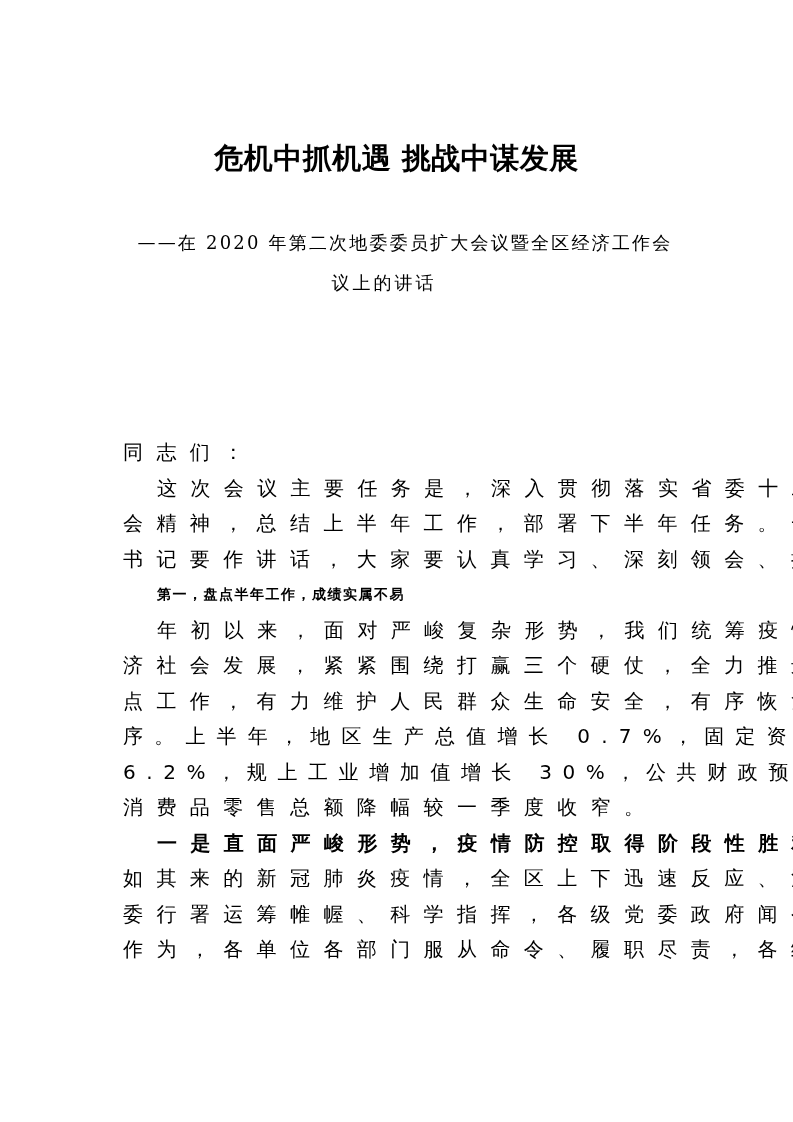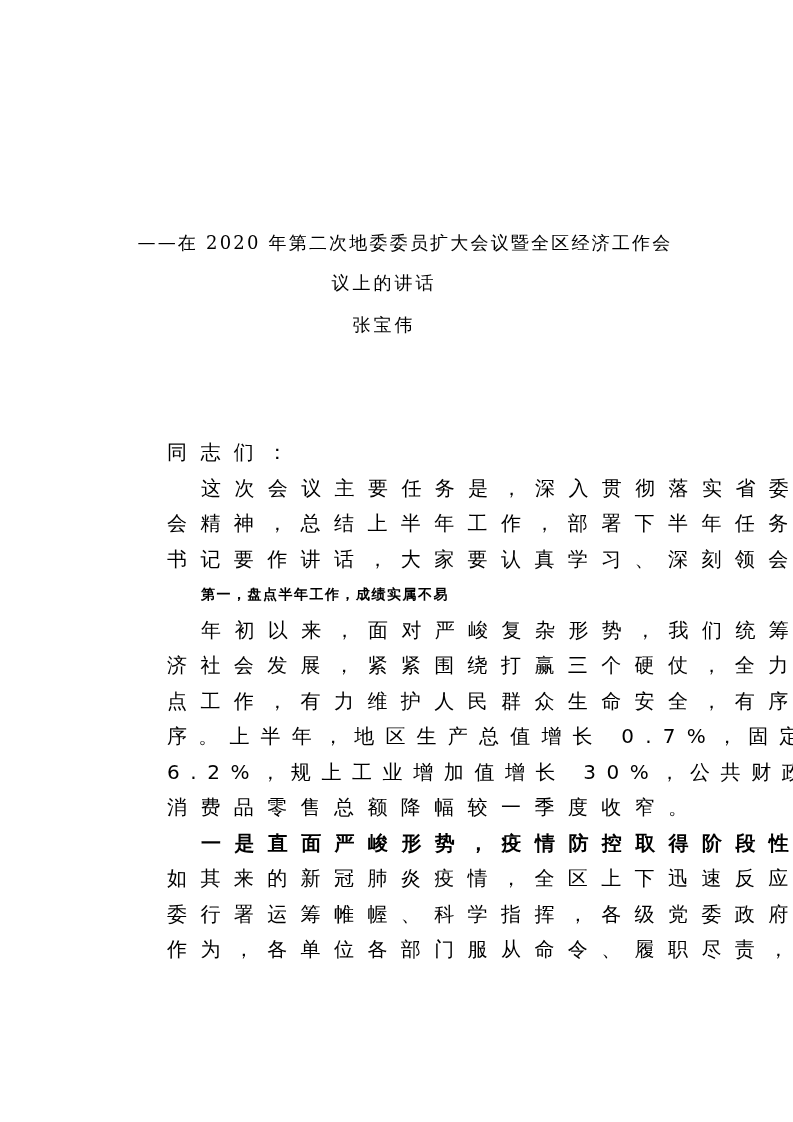--- a/index.html
+++ b/index.html
@@ -17,36 +17,36 @@
     font-family: "DejaVu Serif", serif; font-size: 18px; line-height: 24px;
     letter-spacing: 3px;
   }
   .sub1 { top: 231px; left: 0; width: 810px; letter-spacing: 2.2px; font-size: 18px; }
   .sub2 { top: 271px; }
   .author { top: 313px; }
   .date { top: 354px; letter-spacing: 2px; }
   .body {
     position: absolute; left: 123px; width: 556px;
     font-family: "DejaVu Sans", sans-serif; font-size: 20px;
-    line-height: 35.5px; letter-spacing: 13.4px; margin-left: 44px;
+    line-height: 35.5px; letter-spacing: 13.4px;
   }
   .line { white-space: nowrap; height: 35.5px; }
   .indent { padding-left: 34px; }
   .heading { font-weight: bold; letter-spacing: 1.5px; font-size: 14px; }
   .kai { font-family: "DejaVu Serif", serif; font-weight: bold; }
 </style>
 </head>
 <body>
 
 <div class="page">
 
+  <div class="title t1">危机中抓机遇  挑战中谋发展</div>
 
   <div class="center sub1">——在 2020 年第二次地委委员扩大会议暨全区经济工作会</div>
   <div class="center sub2">议上的讲话</div>
-  <div class="center author">张宝伟</div>
 
   <div class="body" style="top:435px;">
     <div class="line">同志们：</div>
 
     <div class="line indent">这次会议主要任务是，深入贯彻落实省委十二届七次全</div>
     <div class="line">会精神，总结上半年工作，部署下半年任务。一会儿，大义</div>
     <div class="line">书记要作讲话，大家要认真学习、深刻领会、抓好落实。下</div>
 
     <div class="line indent heading">第一，盘点半年工作，成绩实属不易</div>
 

